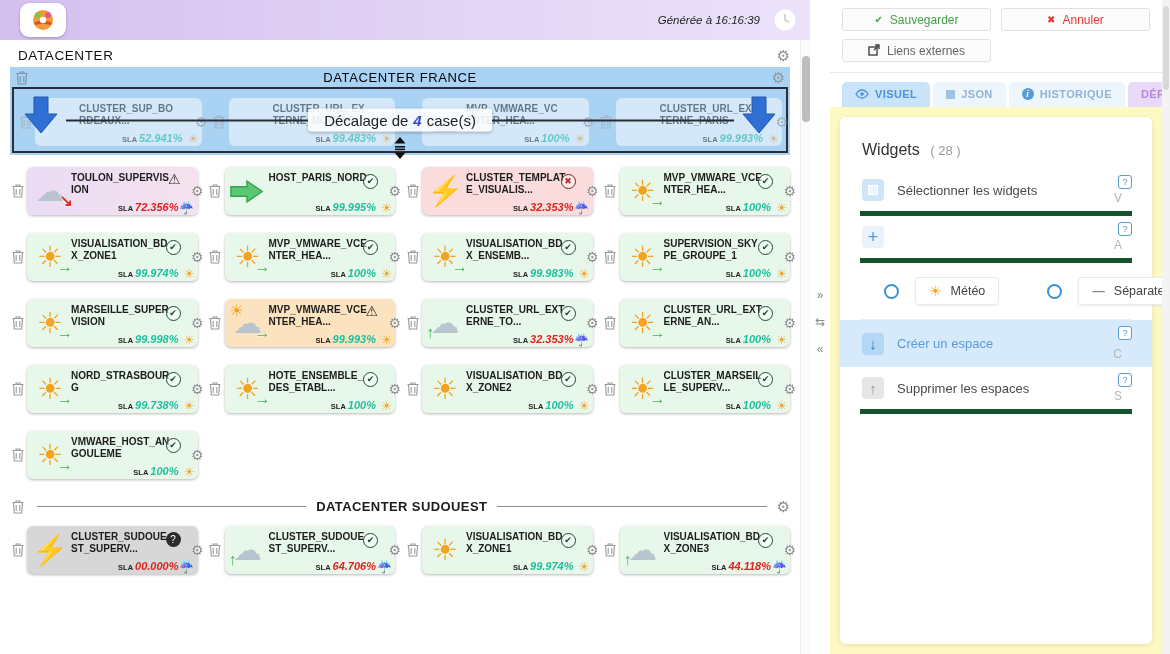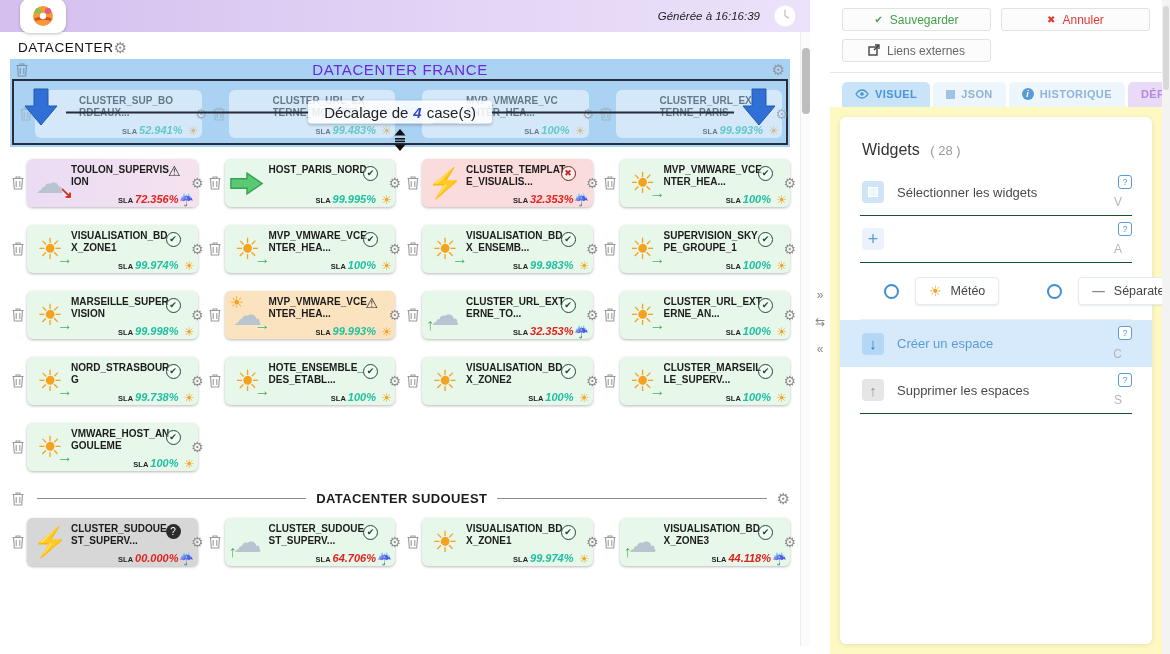--- a/index.html
+++ b/index.html
@@ -1,37 +1,37 @@
 <!DOCTYPE html>
 <html><head>
 <meta charset="utf-8">
 <style>
   html,body{margin:0;padding:0;background:#fff;}
   *{box-sizing:border-box;}
   .app{width:1170px;height:654px;overflow:hidden;display:flex;font-family:"Liberation Sans",sans-serif;background:#fff;position:relative;}
 
   
   .main-col{width:810px;display:flex;flex-direction:column;}
-  .topbar{height:32px;background:linear-gradient(90deg,#d4bfef 0%,#e2d4f5 55%,#ece2fa 100%);display:flex;align-items:center;padding:0 14px 0 20px;}
+  .topbar{height:40px;background:linear-gradient(90deg,#d4bfef 0%,#e2d4f5 55%,#ece2fa 100%);display:flex;align-items:center;padding:0 14px 0 20px;}
   .logo{width:46px;height:34px;background:#fff;border-radius:9px;box-shadow:0 1px 3px rgba(0,0,0,.25);display:flex;align-items:center;justify-content:center;}
   .tspacer{flex:1;}
   .generated{font-style:italic;font-size:11.5px;color:#222;margin-right:14px;}
   .clock{width:22px;height:22px;}
   .main-body{height:614px;display:flex;}
   .content{flex:1;overflow:hidden;position:relative;padding-left:8px;}
   .vscroll{width:10px;background:#fbfbfb;border-left:1px solid #ededed;position:relative;}
   .vthumb{position:absolute;top:16px;left:1px;width:8px;height:66px;background:#bdbdbd;border-radius:4px;}
 
-  .dc-row{display:flex;align-items:center;margin:8px 10px 2px 10px;}
+  .dc-row{display:flex;align-items:center;justify-content:space-between;margin:8px 10px 2px 10px;}
   .dc-title{font-size:13.5px;font-weight:500;color:#111;letter-spacing:.6px;}
   .gear-glyph{color:#8e8e8e;font-size:15px;line-height:1;}
 
   
   .dropzone{position:relative;margin:4px 10px 0 2px;background:#a9d2f3;padding:2px;}
-  .dz-title{text-align:center;color:#6d28d9;font-size:15px;letter-spacing:.6px;height:18px;line-height:18px;}
+  .dz-title{text-align:center;color:#000000;font-size:13px;letter-spacing:.6px;height:18px;line-height:18px;}
   .dz-trash{position:absolute;left:6px;top:4px;opacity:.75;}
   .dz-gear{position:absolute;right:5px;top:3px;opacity:.85;}
   .dz-inner{position:relative;border:2px solid #272d3a;height:66px;}
   .ghost-row{position:absolute;left:4px;right:4px;top:9px;display:grid;grid-template-columns:repeat(4,1fr);column-gap:10px;opacity:.5;}
   .dz-arrow{position:absolute;top:7px;z-index:4;}
   .dz-arrow.left{left:10px;}
   .dz-arrow.right{right:10px;}
   .dz-center{position:absolute;left:52px;right:52px;top:50%;transform:translateY(-50%);display:flex;align-items:center;z-index:3;}
   .dz-line{flex:1;height:2px;background:#262b36;}
   .dz-msg{background:rgba(255,255,255,.86);border-radius:3px;padding:3px 16px;font-size:15px;color:#222;display:flex;gap:5px;align-items:baseline;white-space:nowrap;box-shadow:0 1px 3px rgba(0,0,0,.25);}
@@ -95,21 +95,21 @@
   .tab{padding:6px 13px 7px;font-size:11px;font-weight:bold;letter-spacing:.4px;border-radius:5px 5px 0 0;background:#eef6fd;color:#8fb4d4;display:flex;align-items:center;gap:6px;}
   .tab.active{background:#c9e3f8;color:#4a94d8;}
   .tab.defaut{background:#e9daf8;color:#b48ad8;}
   .cube{width:9px;height:9px;background:#9fc3e3;display:inline-block;}
   .infoc{width:12px;height:12px;border-radius:50%;background:#5b9bd5;color:#fff;font-size:9px;line-height:12px;text-align:center;display:inline-block;font-style:italic;font-weight:bold;}
   .tab-body{flex:1;background:#fef9c3;padding:10px;}
   .card{background:#fff;border-radius:6px;box-shadow:0 1px 5px rgba(0,0,0,.1);height:100%;padding:16px 20px 10px;}
   .card-title{margin:8px 0 10px 2px;}
   .ct{font-size:16px;color:#333;}
   .cc{font-size:13px;color:#999;margin-left:6px;}
-  .prow{position:relative;display:flex;align-items:center;gap:13px;height:47px;border-bottom:1px solid #14532d;padding:0 26px 0 2px;}
+  .prow{position:relative;display:flex;align-items:center;gap:13px;height:47px;border-bottom:5px solid #14532d;padding:0 26px 0 2px;}
   .pic{width:22px;height:22px;border-radius:4px;display:flex;align-items:center;justify-content:center;font-size:15px;flex:0 0 auto;}
   .pic.sel{background:#cfe4f7;}
   .pic.sel .inner{width:10px;height:10px;background:#eef6fd;border:1px solid #fff;display:block;}
   .pic.add{background:#eaf3fc;color:#5b9bd5;font-size:18px;}
   .pic.create{background:#b3d7f5;color:#2e77c8;font-weight:bold;}
   .pic.del{background:#e6e6e6;color:#9a9a9a;font-weight:bold;}
   .plabel{font-size:13px;color:#4a4a4a;flex:1;}
   .plabel.blue{color:#5b9bd5;}
   .shortcut{position:absolute;right:10px;bottom:6px;font-size:12px;color:#b5b5b5;}
   .help{position:absolute;right:0;top:6px;width:14px;height:14px;border:1px solid #5b9bd5;border-radius:3px;color:#5b9bd5;font-size:9px;line-height:12px;text-align:center;background:#fff;}

